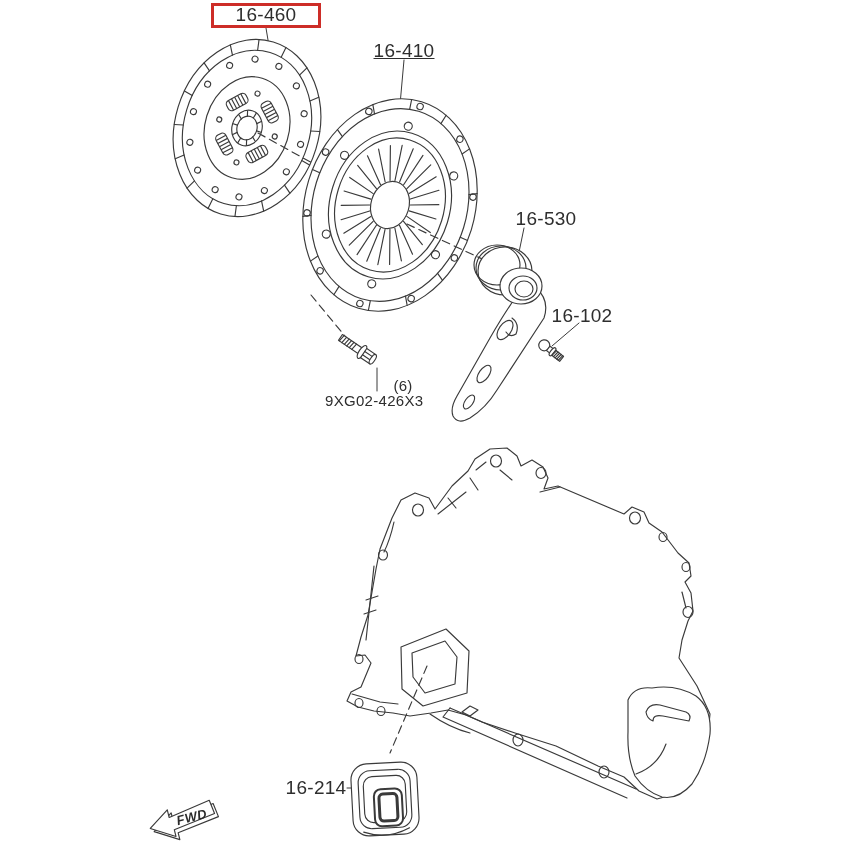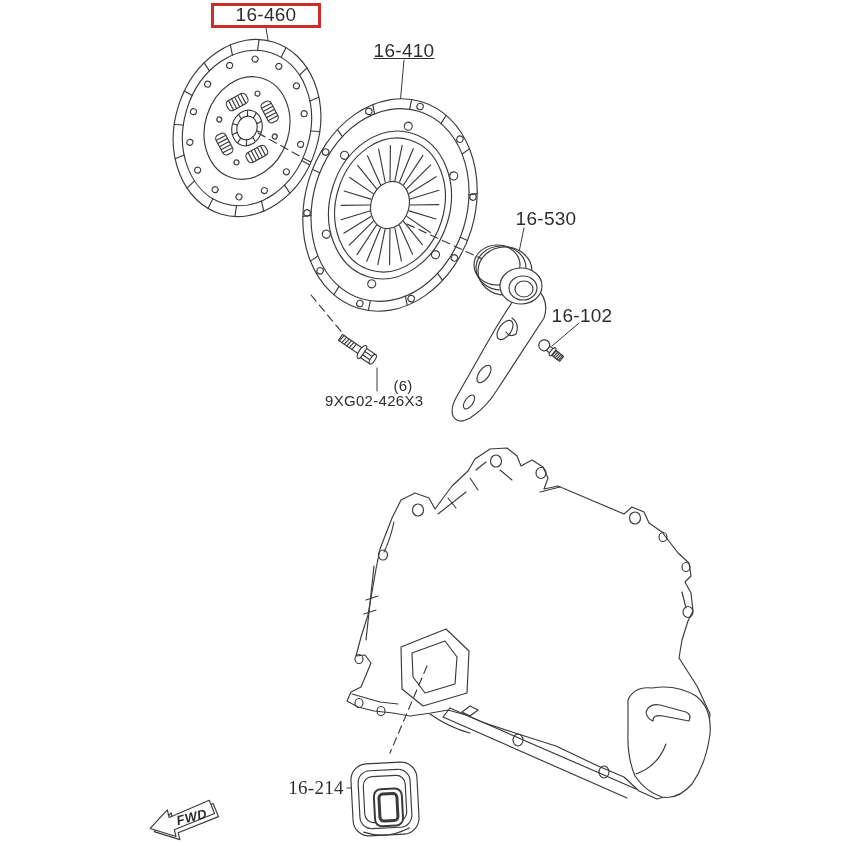--- a/index.html
+++ b/index.html
@@ -334,13 +334,13 @@
 </svg>
 
 <div class="hlbox">
   <span class="label">16-460</span>
 </div>
 <div class="label" style="left:373px;top:41px;width:62px;text-decoration:underline;">16-410</div>
 <div class="label" style="left:515px;top:209px;width:62px;">16-530</div>
 <div class="label" style="left:551px;top:306px;width:62px;">16-102</div>
 <div class="label small" style="left:383px;top:378px;width:40px;">(6)</div>
 <div class="label small" style="left:325px;top:380px;width:95px;margin-top:13px;">9XG02-426X3</div>
-<div class="label" style="left:285px;top:778px;width:62px;font-family:Liberation Serif, serif;">16-214</div>
+<div class="label" style="left:285px;top:778px;width:62px;">16-214</div>
 
 </body></html>

